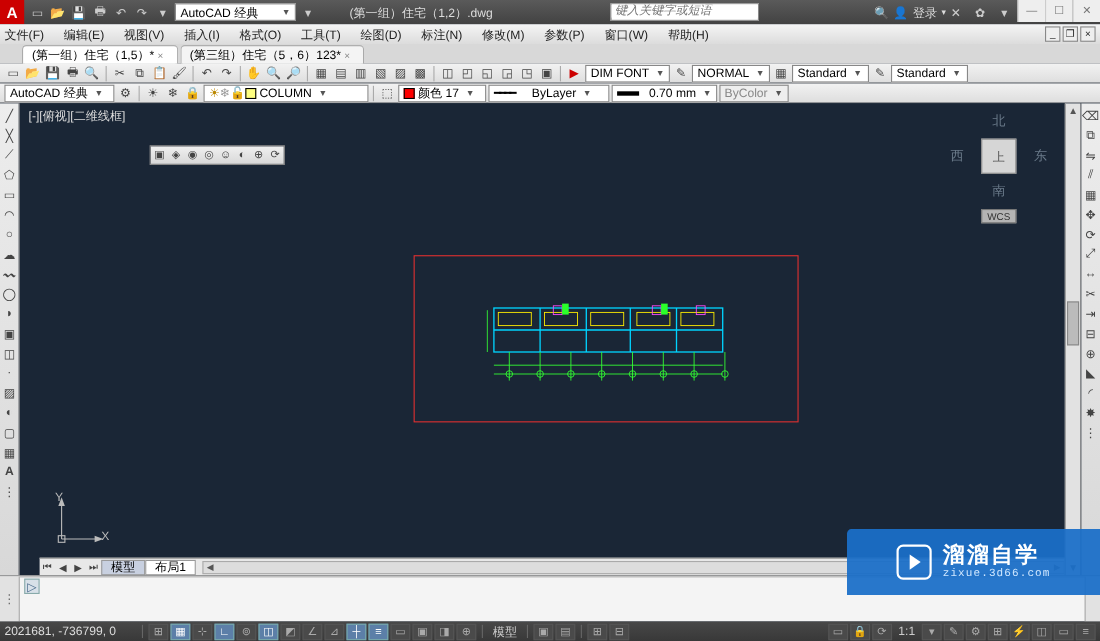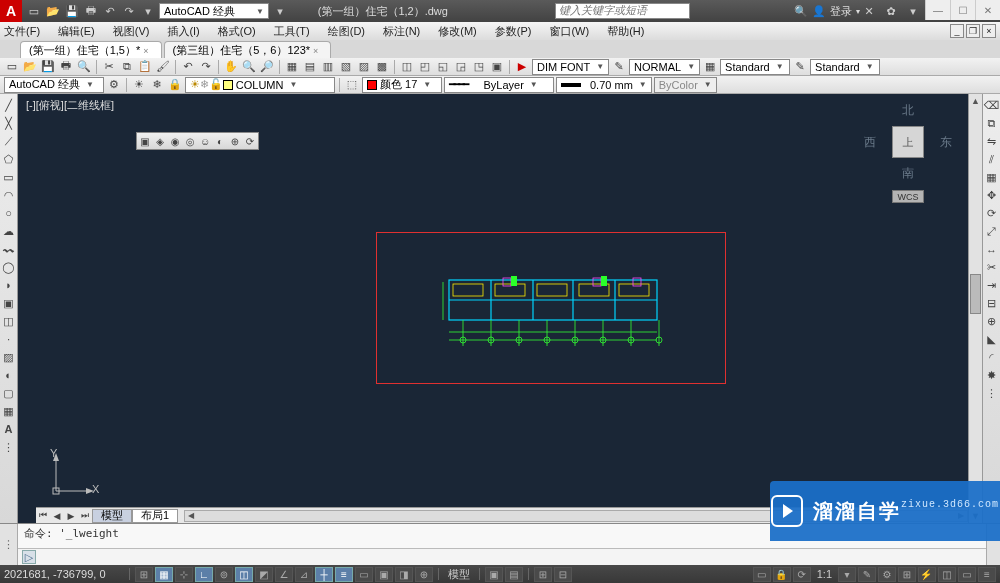--- a/index.html
+++ b/index.html
@@ -98,21 +98,21 @@
 .sb-coords { min-width:120px; color:#ddd; }
 .sb-btn { width:18px; height:15px; border:1px solid #555; background:#4a4a4a; display:flex; align-items:center; justify-content:center; font-size:10px; color:#aaa;}
 .sb-btn.on { background:#5c7fa8; color:#fff; border-color:#7aa;}
 .sb-sep { width:1px; height:12px; background:#666; margin:0 3px;}
 .sb-text { padding:0 4px;}
 
 
 .watermark { position:absolute; right:0; bottom:42px; width:230px; height:60px; background:rgba(27,110,200,0.94); display:flex; align-items:center; justify-content:center; gap:10px; color:#fff; border-top-left-radius:4px;}
 .wm-play { width:32px; height:32px; border:2px solid #fff; border-radius:6px; display:flex; align-items:center; justify-content:center;}
 .wm-play::after { content:""; border-left:10px solid #fff; border-top:7px solid transparent; border-bottom:7px solid transparent; margin-left:3px;}
-.wm-txt { display:flex; line-height:1.2;}
+.wm-txt { display:flex; flex-direction:column; line-height:1.2;}
 .wm-big { font-size:20px; font-weight:bold; letter-spacing:2px;}
 .wm-small { font-size:10px; color:#cfe7ff; letter-spacing:1px;font-family:Liberation Mono, monospace;}
 
 
 .floorplan svg { width:100%; height:100%; }
 </style>
 </head>
 <body>
 
 <div class="titlebar">
@@ -434,21 +434,20 @@
     <div class="lt-btn">◣</div>
     <div class="lt-btn">◜</div>
     <div class="lt-btn">✸</div>
     <div class="lt-btn">⋮</div>
   </div>
 </div>
 
 <div class="cmdline">
   <div class="cmd-grip">⋮</div>
   <div class="cmd-body">
-    <div class="cmd-hist">命令: '_lweight</div>
     <div class="cmd-input-row">
       <div class="cmd-arrow">▷</div>
     </div>
   </div>
   <div class="cmd-scroll"></div>
 </div>
 
 <div class="statusbar">
   <div class="sb-coords">2021681, -736799, 0</div>
   <div class="sb-sep"></div>

